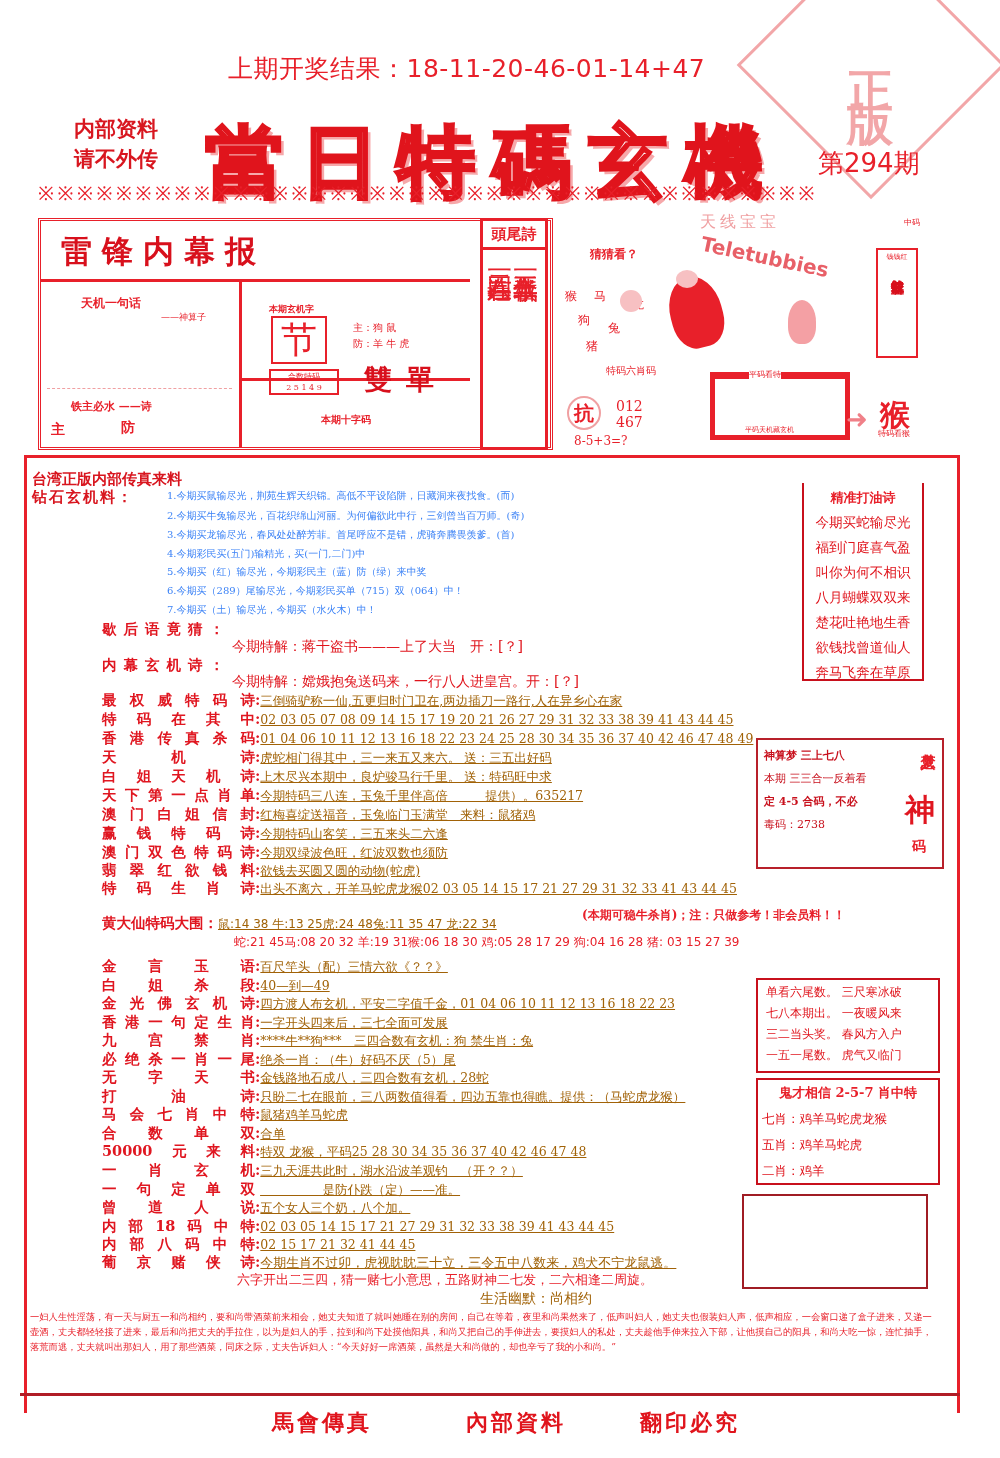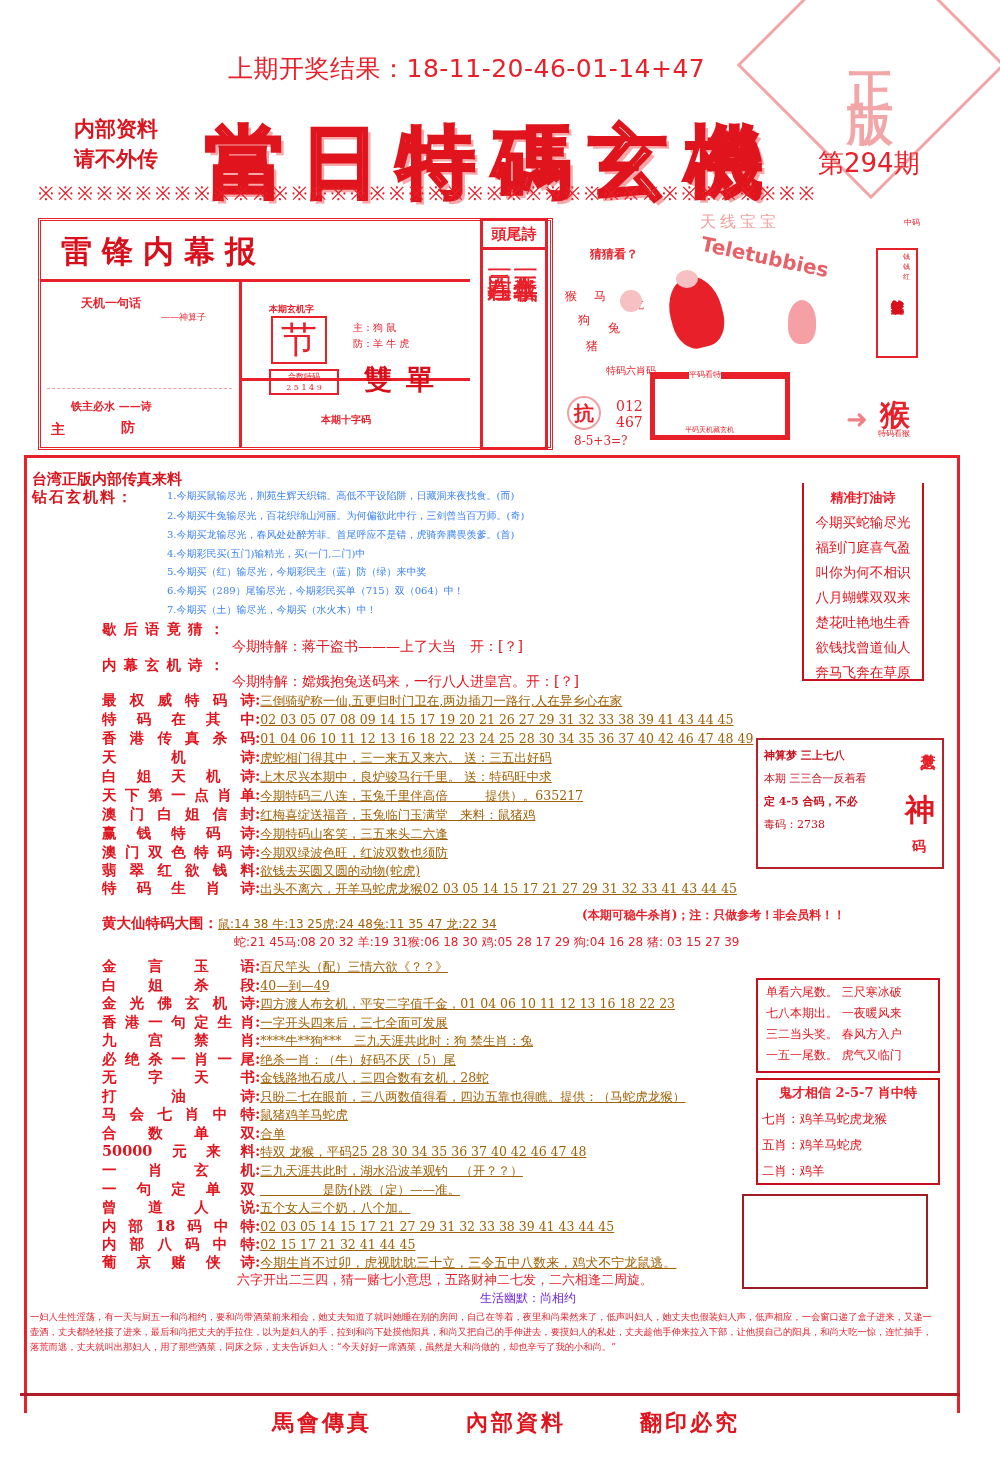--- a/index.html
+++ b/index.html
@@ -29,21 +29,21 @@
   #shuangdan { left: 323px; top: 137px; font-size: 28px; font-weight: bold; color: #d8101c; letter-spacing: 14px; }
 
   
   #poem-box { left: 480px; top: 218px; width: 68px; height: 232px; border: 3px solid #e8202a; }
   #poem-title { position: absolute; top: 4px; left: 0; width: 62px; text-align: center; font-size: 15px; font-weight: bold; border-bottom: 3px solid #e8202a; padding-bottom: 3px; }
   .poem-col { position: absolute; top: 36px; writing-mode: vertical-rl; font-size: 25px; color: #e8202a; font-family: "DejaVu Sans", "Liberation Sans", sans-serif; line-height: 28px; }
 
   
   .cartoon-txt { font-size: 12px; color: #e8202a; }
   #kang { left: 567px; top: 396px; width: 34px; height: 34px; border: 2px solid #f0a0a2; border-radius: 50%; text-align: center; line-height: 30px; font-size: 20px; font-weight: bold; }
-  #frame { left: 650px; top: 372px; width: 140px; height: 68px; border: 5px solid #e8202a; border-top-width: 7px; }
+  #frame { left: 710px; top: 372px; width: 140px; height: 68px; border: 5px solid #e8202a; border-top-width: 7px; }
   #vert-box { left: 876px; top: 248px; width: 42px; height: 110px; border: 2px solid #e8202a; border-style: double; }
   #vert-box span { display: block; writing-mode: vertical-rl; font-size: 13px; margin: 8px auto; font-weight: bold; color: #d8101c; }
   #hou { left: 880px; top: 395px; font-size: 30px; font-weight: bold; color: #e8202a; }
   #teletubbies { left: 700px; top: 245px; font-size: 20px; font-weight: bold; color: #e86068; transform: rotate(12deg); font-family: "DejaVu Sans", sans-serif; }
   .teletubby { position: absolute; background: #e8202a; border-radius: 50% 50% 40% 40%; }
 
   
   #main-box { left: 24px; top: 455px; width: 936px; height: 958px; border-left: 3px solid #e8202a; border-right: 3px solid #e8202a; border-top: 3px solid #e8202a; }
   #tw-source { left: 32px; top: 470px; font-size: 15px; color: #d8161f; font-weight: bold; }
   #diamond-label { left: 32px; top: 488px; font-size: 15px; color: #d8161f; font-weight: bold; letter-spacing: 2px; }
@@ -60,21 +60,21 @@
   #dream-box { left: 756px; top: 738px; width: 188px; height: 131px; border: 2px solid #b8202a; }
   #dream-box .r { font-size: 11px; margin: 8px 0 0 6px; white-space: nowrap; color: #c8101c; }
   #shen { left: 905px; top: 790px; font-size: 30px; font-weight: bold; color: #e01620; }
   #rhyme-box { left: 756px; top: 978px; width: 184px; height: 95px; border-top: 2px solid #c8101c; border-left: 2px solid #c8101c; border-right: 2px solid #c8101c; border-bottom: 2px solid #c8101c; }
   #rhyme-box .l { font-size: 12px; margin: 4px 0 0 8px; white-space: nowrap; color: #e0141c; }
   #ghost-box { left: 756px; top: 1078px; width: 184px; height: 107px; border: 2px solid #c8101c; }
   #ghost-box .t { font-size: 13px; font-weight: bold; text-align: center; margin-top: 4px; }
   #ghost-box .l { font-size: 12.5px; margin: 9px 0 0 4px; white-space: nowrap; color: #e0141c; }
   #empty-box { left: 742px; top: 1194px; width: 186px; height: 95px; border: 2px solid #a01c24; }
 
-  #humor-title { left: 480px; top: 1290px; font-size: 12px; color: #6d28d9; }
+  #humor-title { left: 480px; top: 1290px; font-size: 14px; color: #a16207; }
   #humor-text { left: 30px; top: 1309px; width: 905px; font-size: 9.3px; line-height: 15px; color: #e8202a; }
   #footer-line { left: 20px; top: 1393px; width: 940px; height: 3px; background: #b01c26; }
   .footer-item { top: 1408px; font-size: 22px; font-weight: bold; color: #e0141c; letter-spacing: 3px; }
 </style>
 </head>
 <body>
 
 <div id="stamp" class="abs">
     <span>正版</span>
   </div>
@@ -135,21 +135,21 @@
   <div>012</div>
   <div>467</div>
 </div>
 <div class="abs" style="left:574px;top:434px;font-size:12px;">8-5+3=?</div>
 <div id="frame" class="abs">
   <div class="abs" style="left:34px;top:-10px;font-size:8px;background:#fff;">平码看特</div>
   <div class="abs" style="left:30px;top:46px;font-size:7px;">平码天机藏玄机</div>
 </div>
 <div class="abs" style="left:904px;top:217px;font-size:8px;">中码</div>
 <div id="vert-box" class="abs">
-  <div style="font-size:7px;text-align:left;margin-top:2px;padding-left:25px;">钱钱红</div>
+  <div style="font-size:7px;text-align:center;margin-top:2px;">钱钱红</div>
   <span>欲钱看蓝红波</span>
 </div>
 <div class="abs" style="left:846px;top:404px;font-size:26px;color:#f08088;">➜</div>
 <div id="hou" class="abs">猴</div>
 <div class="abs" style="left:878px;top:428px;font-size:8px;">特码看猴</div>
 
 <div id="main-box" class="abs"></div>
 <div id="tw-source" class="abs">台湾正版内部传真来料</div>
 <div id="diamond-label" class="abs">钻石玄机料：</div>
 
@@ -179,21 +179,21 @@
 <div class="rowlabel" style="top:879px;"><span class="l">特码生肖诗</span>:<span class="rowval">出头不离六，开羊马蛇虎龙猴02 03 05 14 15 17 21 27 29 31 32 33 41 43 44 45</span></div>
 
 <div class="rowlabel" style="top:914px;"><span>黄大仙特码大围：</span><span class="rowval sans" style="font-size:12px;">鼠:14 38  牛:13 25虎:24 48兔:11 35 47 龙:22 34</span></div>
 <div class="abs" style="left:582px;top:907px;font-size:12px;font-weight:bold;white-space:nowrap;">(本期可稳牛杀肖)；注：只做参考！非会员料！！</div>
 <div class="abs sans" style="left:234px;top:934px;font-size:12px;white-space:nowrap;">蛇:21 45马:08 20 32 羊:19 31猴:06 18 30 鸡:05 28 17 29 狗:04 16 28  猪: 03 15 27 39</div>
 
 <div class="rowlabel" style="top:957px;"><span class="l">金言玉语</span>:<span class="rowval">百尺竿头（配）三情六欲《？？》</span></div>
 <div class="rowlabel" style="top:976px;"><span class="l">白姐杀段</span>:<span class="rowval">40—到—49</span></div>
 <div class="rowlabel" style="top:994px;"><span class="l">金光佛玄机诗</span>:<span class="rowval">四方渡人布玄机，平安二字值千金，01 04 06 10 11 12 13 16 18 22 23</span></div>
 <div class="rowlabel" style="top:1013px;"><span class="l">香港一句定生肖</span>:<span class="rowval">一字开头四来后，三七全面可发展</span></div>
-<div class="rowlabel" style="top:1031px;"><span class="l">九宫禁肖</span>:<span class="rowval">****牛**狗***　三九天涯共此时：狗 禁生肖：兔</span></div>
+<div class="rowlabel" style="top:1031px;"><span class="l">九宫禁肖</span>:<span class="rowval">****牛**狗***　三四合数有玄机：狗 禁生肖：兔</span></div>
 <div class="rowlabel" style="top:1050px;"><span class="l">必绝杀一肖一尾</span>:<span class="rowval">绝杀一肖：（牛）好码不厌（5）尾</span></div>
 <div class="rowlabel" style="top:1068px;"><span class="l">无字天书</span>:<span class="rowval">金钱路地石成八，三四合数有玄机，28蛇</span></div>
 <div class="rowlabel" style="top:1087px;"><span class="l">打油诗</span>:<span class="rowval">只盼二七在眼前，三八两数值得看，四边五靠也得瞧。提供：（马蛇虎龙猴）</span></div>
 <div class="rowlabel" style="top:1105px;"><span class="l">马会七肖中特</span>:<span class="rowval">鼠猪鸡羊马蛇虎</span></div>
 <div class="rowlabel" style="top:1124px;"><span class="l">合数单双</span>:<span class="rowval">合单</span></div>
 <div class="rowlabel" style="top:1142px;"><span class="l">50000元来料</span>:<span class="rowval">特双 龙猴，平码25 28 30 34 35 36 37 40 42 46 47 48</span></div>
 <div class="rowlabel" style="top:1161px;"><span class="l">一肖玄机</span>:<span class="rowval">三九天涯共此时，湖水沿波羊观钓　（开？？）</span></div>
 <div class="rowlabel" style="top:1180px;"><span class="l">一句定单双</span>&nbsp;<span class="rowval">　　　　　是防仆跌（定）——准。</span></div>
 <div class="rowlabel" style="top:1198px;"><span class="l">曾道人说</span>:<span class="rowval">五个女人三个奶，八个加。</span></div>
 <div class="rowlabel" style="top:1217px;"><span class="l">内部18码中特</span>:<span class="rowval">02 03 05 14 15 17 21 27 29 31 32 33 38 39 41 43 44 45</span></div>

